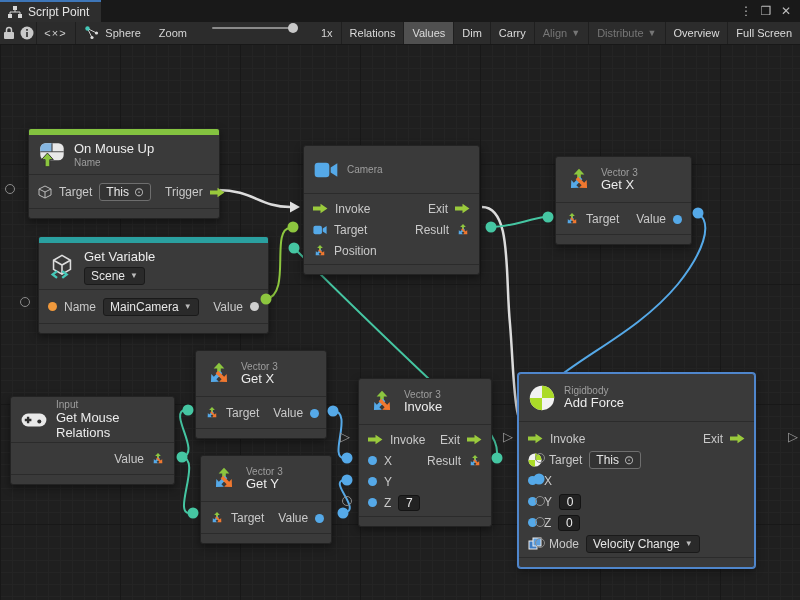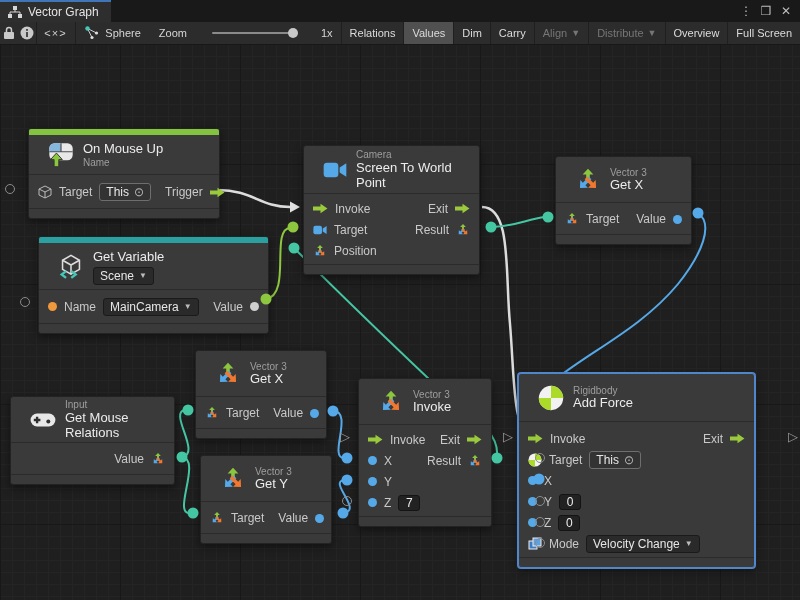--- a/index.html
+++ b/index.html
@@ -11,21 +11,21 @@
   .tab{display:flex;align-items:center;gap:6px;padding:0 12px 0 8px;background:#2e2e2e;border-top:2px solid #3e76b8;color:#e4e4e4;font-size:12px;}
   .winctl{margin-left:auto;display:flex;align-items:center;gap:4px;padding-right:6px;color:#bdbdbd;}
   .winctl span{width:16px;text-align:center;font-size:12px;cursor:default;}
 
   
   .toolbar{position:absolute;top:22px;left:0;right:0;height:22px;background:#2c2c2c;border-bottom:1px solid #161616;display:flex;align-items:center;font-size:11px;color:#d6d6d6;}
   .tool-ic{width:26px;height:22px;display:flex;align-items:center;justify-content:center;}
   .sep{width:1px;height:22px;background:#1f1f1f;}
   .code-ic{width:56px;text-align:center;color:#cfcfcf;letter-spacing:1px;}
   .crumb{display:flex;align-items:center;gap:6px;padding:0 10px;}
-  .zoomctl{display:flex;align-items:center;gap:25px;padding:0 8px;}
+  .zoomctl{display:flex;align-items:flex-start;gap:25px;padding:0 8px;}
   .zoomtrack{position:relative;width:84px;height:2px;background:#8a8a8a;border-radius:1px;}
   .zoomhandle{position:absolute;right:-2px;top:-4px;width:10px;height:10px;border-radius:50%;background:#c8c8c8;}
   .tgroup{margin-left:auto;display:flex;align-items:stretch;height:22px;}
   .tbtn{display:flex;align-items:center;padding:0 8px;border-left:1px solid #1f1f1f;color:#dcdcdc;white-space:nowrap;}
   .tbtn.active{background:#505050;}
   .tbtn.disabled{color:#767676;}
   .tbtn .caret{margin-left:4px;font-size:9px;}
 
   
   .canvas{position:absolute;top:44px;left:0;width:800px;height:556px;background:#1f1f1f;
@@ -34,21 +34,21 @@
       linear-gradient(#242424 1px,transparent 1px),linear-gradient(90deg,#242424 1px,transparent 1px);
     background-size:120px 120px,120px 120px,12px 12px,12px 12px;}
   .wires{position:absolute;inset:0;z-index:1;}
   .nodes{position:absolute;inset:0;z-index:2;}
   .portlayer{position:absolute;inset:0;z-index:3;pointer-events:none;}
 
   
   .node{position:absolute;background:#3a3a3a;border:1px solid #232323;border-radius:3px;box-shadow:0 3px 8px rgba(0,0,0,.45);color:#d9d9d9;font-size:12px;}
   .node.selected{border-color:#4f86cc;box-shadow:0 0 0 1px #4f86cc,0 3px 8px rgba(0,0,0,.45);}
   .accent{height:6px;border-radius:2px 2px 0 0;}
-  .hdr{display:flex;align-items:center;gap:9px;padding:7px 10px 6px 10px;margin-left:9px;}
+  .hdr{display:flex;align-items:center;gap:9px;padding:7px 10px 6px 10px;}
   .hdr .hicon{flex:0 0 auto;display:flex;}
   .titles{display:flex;flex-direction:column;line-height:1.15;}
   .sub{font-size:10px;color:#9e9e9e;}
   .ttl{font-size:13px;color:#ececec;}
   .body{border-top:1px solid #2b2b2b;padding:4px 0 3px 0;}
   .row{display:flex;align-items:center;gap:7px;height:21px;padding:0 9px;box-sizing:border-box;color:#c9c9c9;}
   .sp{flex:1;}
   .ftr{border-top:1px solid #2b2b2b;height:9px;}
   .chip{display:inline-flex;align-items:center;gap:5px;background:#2a2a2a;border:1px solid #1a1a1a;border-radius:3px;padding:1px 6px;color:#e6e6e6;font-size:12px;line-height:14px;}
   .chip.outlined{border-color:#6e6e6e;background:#333;}
@@ -74,21 +74,21 @@
   <div class="tabbar">
     <div class="tab">
       <span class="sicon">
           <svg viewBox="0 0 14 12" width="100%" height="100%">
             <rect x="5" y="0" width="4" height="4" fill="#d6d6d6"></rect>
             <rect x="0" y="8" width="4" height="4" fill="#d6d6d6"></rect>
             <rect x="10" y="8" width="4" height="4" fill="#d6d6d6"></rect>
             <path d="M7 4 V6 M2 8 V6 H12 V8" stroke="#d6d6d6" fill="none"></path>
           </svg>
         </span>
-      <span>Vector Graph</span>
+      <span>Script Point</span>
     </div>
     <div class="winctl">
       <span>⋮</span>
       <span>❒</span>
       <span>✕</span>
     </div>
   </div>
 
   <div class="toolbar">
     <div class="tool-ic">
@@ -248,21 +248,20 @@
       <div class="node" style="left:303px;top:101px;width:175px;">
         <div class="hdr" style="height:34px;">
           <span class="hicon" style="width:24px;height:18px;">
               <svg viewBox="0 0 18 12" width="100%" height="100%">
                 <rect x="0.5" y="0.5" width="11" height="11" rx="2.5" fill="#55a9e8"></rect>
                 <path d="M12.5 4.2 L17.5 1 V11 L12.5 7.8 Z" fill="#55a9e8"></path>
               </svg>
             </span>
           <span class="titles">
             <span class="sub">Camera</span>
-            <span class="ttl">Screen To World Point</span>
           </span>
         </div>
         <div class="body">
           <div class="row">
             <span class="flowp">
                 <svg viewBox="0 0 14 10" width="100%" height="100%">
                   <path d="M0 3.2 H7 V0.5 L13.5 5 L7 9.5 V6.8 H0 Z" fill="#9aca3c"></path>
                 </svg>
               </span>
             <span>Invoke</span>

